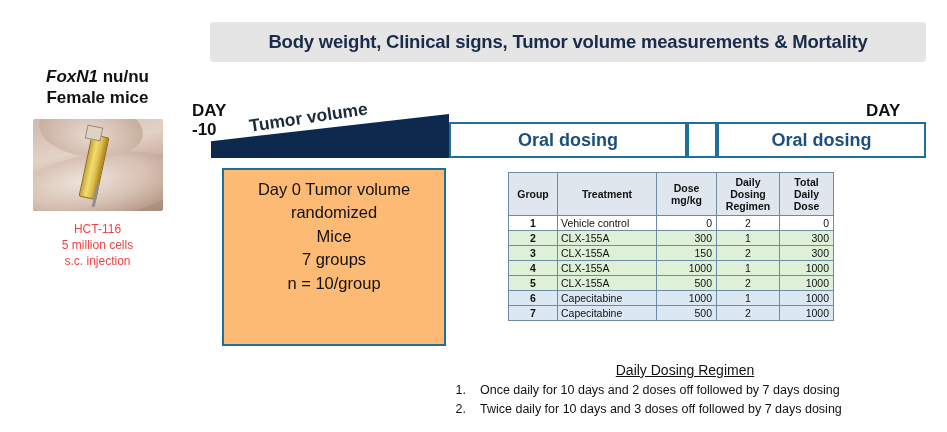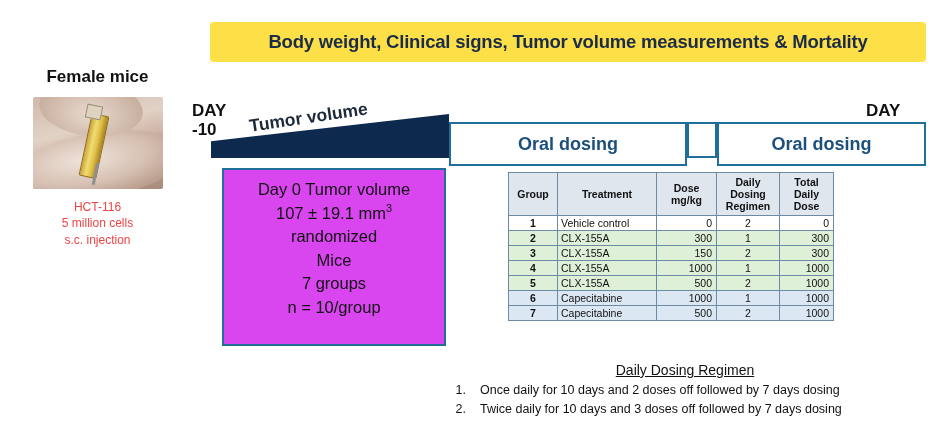--- a/index.html
+++ b/index.html
@@ -102,21 +102,21 @@
     color: #ef4444;
   }
 
   
   #header-banner {
     position: absolute;
     left: 210px;
     top: 22px;
     width: 716px;
     height: 40px;
-    background: #fde047;
+    background: #e5e5e5;
     border-radius: 4px;
     display: flex;
     align-items: center;
     justify-content: center;
   }
   #header-banner .title {
     font-size: 18.5px;
     font-weight: bold;
     color: #1b2b4a;
     letter-spacing: -0.2px;
@@ -160,21 +160,21 @@
     color: #1d2a3a;
     transform: rotate(-8.5deg);
     transform-origin: left top;
     white-space: nowrap;
   }
 
   
   .dose-bar {
     position: absolute;
     top: 122px;
-    height: 44px;
+    height: 36px;
     border: 2px solid #1f6f9a;
     background: #ffffff;
     display: flex;
     align-items: center;
     justify-content: center;
     box-sizing: border-box;
   }
   .dose-bar span {
     font-size: 18px;
     font-weight: bold;
@@ -186,21 +186,21 @@
 
   
   #info-box {
     position: absolute;
     left: 222px;
     top: 168px;
     width: 224px;
     height: 178px;
     border: 2px solid #1f6f9a;
     box-sizing: border-box;
-    background: #d946ef;
+    background: #fdba74;
     padding-top: 8px;
     text-align: center;
   }
   #info-box .line {
     font-size: 16.5px;
     line-height: 1.42;
     color: #111;
   }
   #info-box .sup { font-size: 11px; vertical-align: super; }
 
@@ -281,20 +281,23 @@
     padding-right: 14px;
     flex: none;
   }
 </style>
 </head>
 <body>
 
 <div id="root">
 
   <div id="left-col">
+    <div class="mouse-line">
+      <span class="ital">FoxN1</span><span> nu/nu</span>
+    </div>
     <div class="mouse-line">Female mice</div>
 
     <div id="mouse-photo">
       <div class="fur-a"></div>
       <div class="fur-b"></div>
       <div class="syringe"></div>
       <div class="plunger"></div>
       <div class="needle"></div>
     </div>
 
@@ -329,23 +332,20 @@
   <div class="dose-bar" id="dose-bar-1">
     <span>Oral dosing</span>
   </div>
   <div id="dose-gap"></div>
   <div class="dose-bar" id="dose-bar-2">
     <span>Oral dosing</span>
   </div>
 
   <div id="info-box">
     <div class="line">Day 0 Tumor volume</div>
-    <div class="line">
-      <span>107 ± 19.1 mm</span><span class="sup">3</span>
-    </div>
     <div class="line">randomized</div>
     <div class="line">Mice</div>
     <div class="line">7 groups</div>
     <div class="line">n = 10/group</div>
   </div>
 
   <table id="group-table">
     <thead>
       <tr>
         <th>Group</th>

